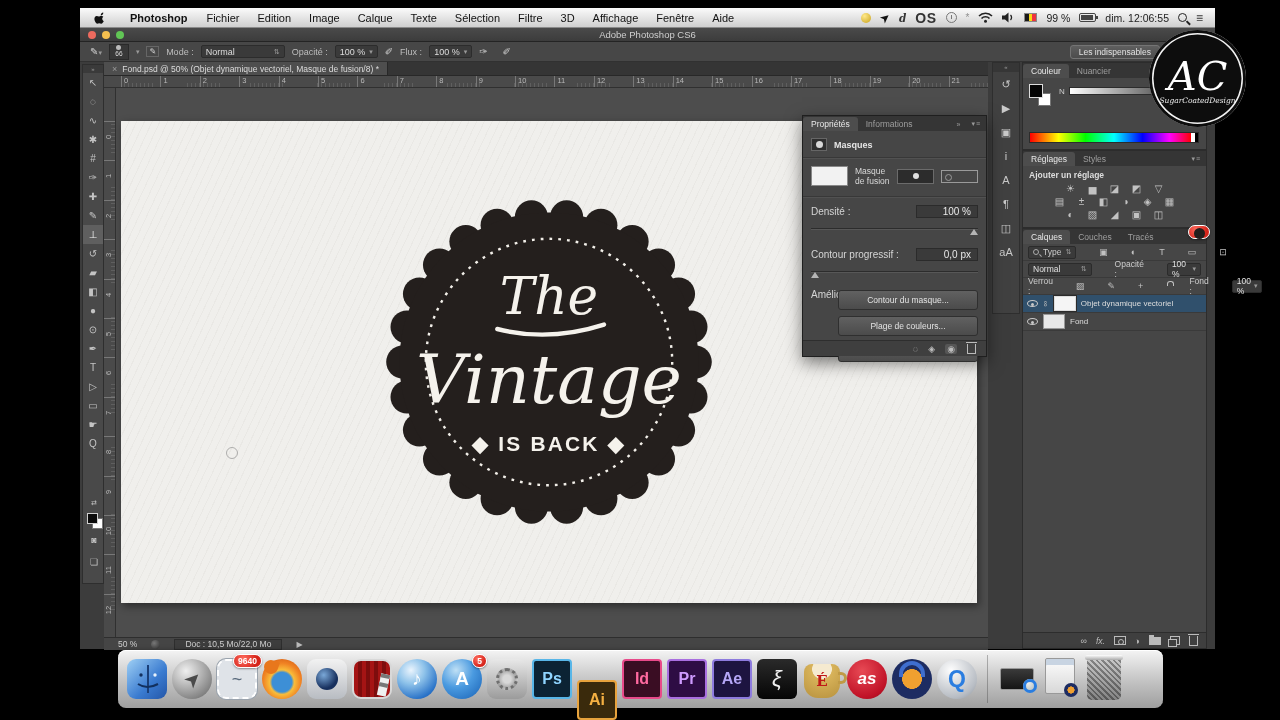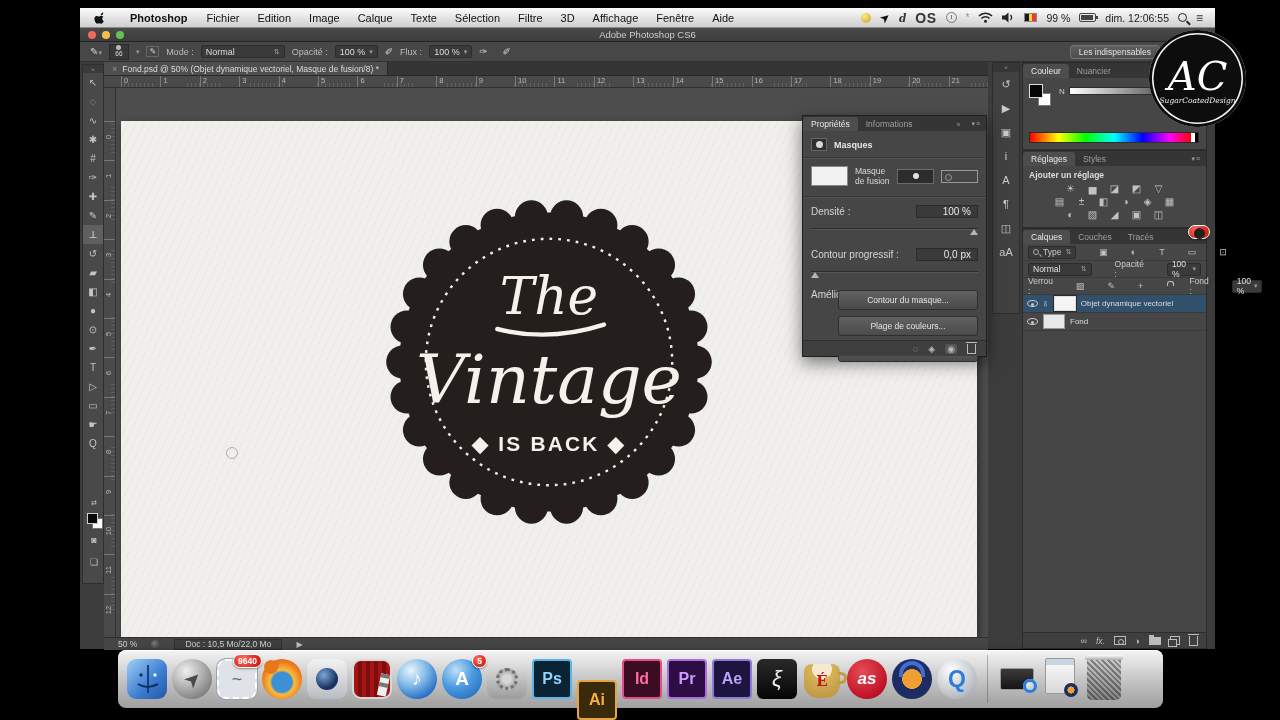--- a/index.html
+++ b/index.html
@@ -73,21 +73,21 @@
     background-size:100% 4px; background-position:17px bottom; background-repeat:no-repeat; display:flex; overflow:hidden; }
   #ruler-h .pad { width:17px; flex:none; }
   #ruler-h .cell { width:39.42px; flex:none; border-left:1px solid #787878; font-size:7.5px; color:#b9b9b9; padding-left:2px; line-height:10px; }
   #ruler-v { position:absolute; left:24px; top:26px; width:12px; height:549px; background:#4a4a4a; border-right:1px solid #303030;
     background-image:repeating-linear-gradient(to bottom,transparent 0 3.4px,#5f5f5f 3.4px 3.94px);
     background-size:4px 100%; background-position:right 33px; background-repeat:no-repeat; overflow:hidden; }
   #ruler-v .padv { height:33px; }
   #ruler-v .cell { height:39.42px; border-top:1px solid #787878; font-size:7.5px; color:#b9b9b9; }
   #ruler-v .cell span { display:block; transform:rotate(-90deg) translateX(-9px); transform-origin:6px 6px; width:12px; text-align:center; }
   #pasteboard { position:absolute; left:36px; top:26px; width:872px; height:549px; background:#4d4d4d; overflow:hidden; }
-  #canvas { position:absolute; left:5px; top:33px; width:856px; height:587px; background:#f0efec;
+  #canvas { position:absolute; left:5px; top:33px; width:856px; height:482px; background:#f0efec;
     box-shadow:2px 3px 8px rgba(0,0,0,.45);
     background-image:repeating-linear-gradient(115deg, rgba(205,202,196,.18) 0 1px, transparent 1px 7px); }
   #brush-cursor { position:absolute; left:105px; top:326px; width:12px; height:12px; border:1px solid #8a8a8a; border-radius:50%; opacity:.65; }
 
   
   #statusbar { position:absolute; left:24px; top:575px; width:884px; height:13px; background:#454545; border-top:1px solid #2e2e2e;
     display:flex; align-items:center; font-size:8.5px; color:#cfcfcf; gap:14px; padding-left:14px; }
   .sb-circle { width:9px; height:9px; border-radius:50%; background:radial-gradient(circle at 35% 35%, #777, #2e2e2e); }
   #doc-size { background:#3d3d3d; border:1px solid #2e2e2e; padding:0 10px; height:11px; display:flex; align-items:center; }
   .sb-arrow { color:#bbb; font-size:8px; }

